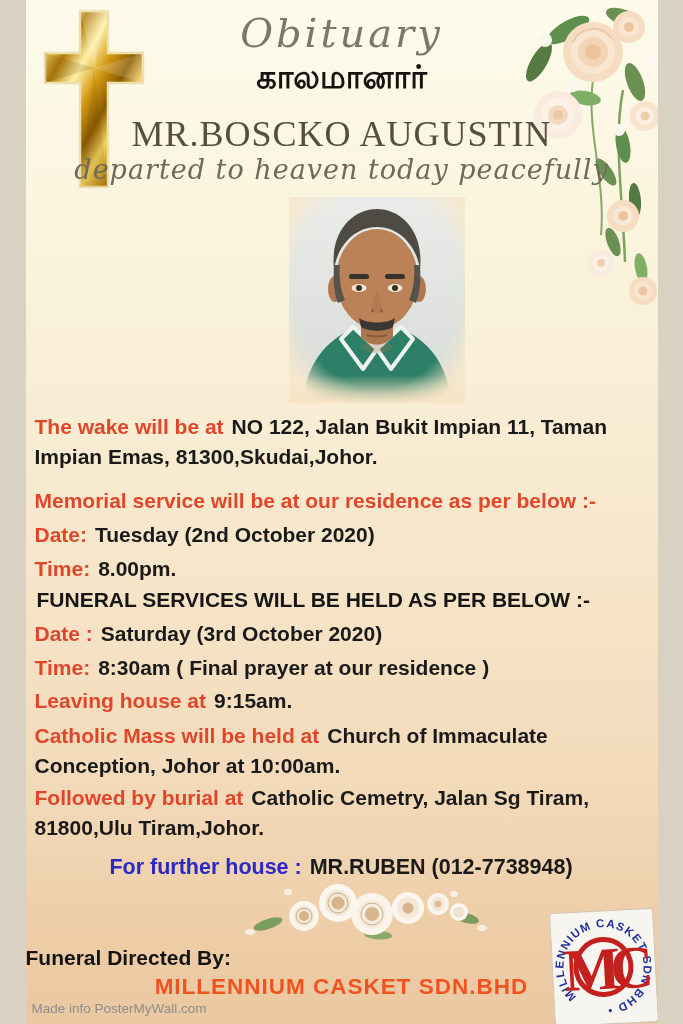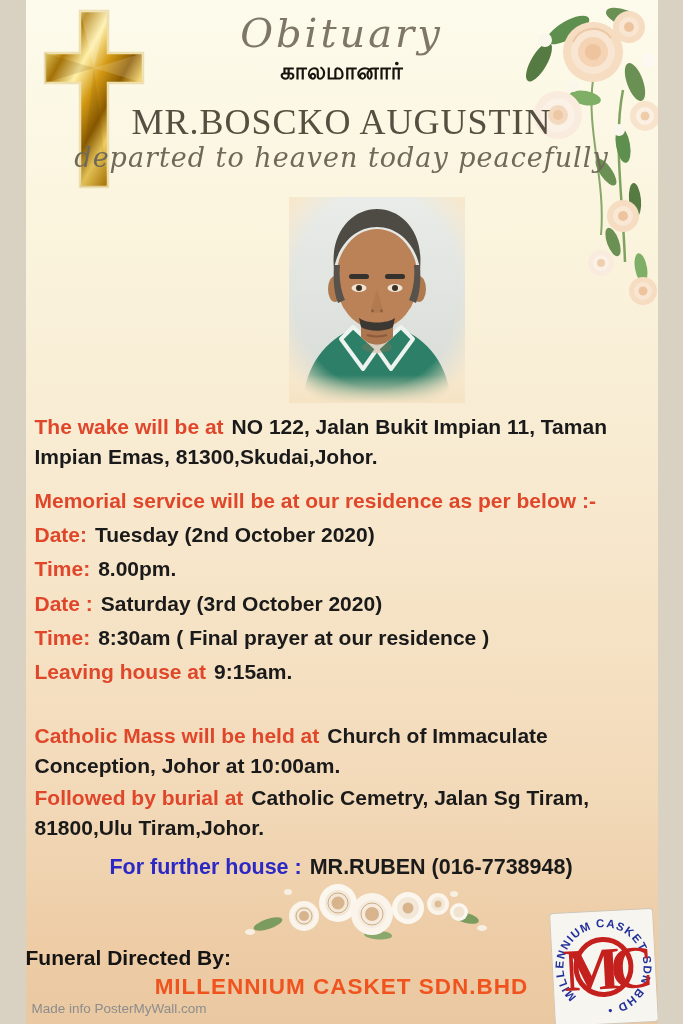--- a/index.html
+++ b/index.html
@@ -4,21 +4,21 @@
 <style>
   html,body{margin:0;padding:0;background:#d9d2c2;}
   .poster{
     position:relative;width:632px;height:1024px;overflow:hidden;margin:0 auto;
     background:linear-gradient(180deg,#fdfbec 0%,#fbf5df 20%,#f8ecd3 42%,#f6e3c6 60%,#f2d9b8 78%,#edccA6 92%,#eac8a1 100%);
     font-family:"Liberation Sans",sans-serif;color:#1a1a1a;
   }
   
   .header{position:absolute;top:10px;left:0;right:0;text-align:center;}
   .title-script{font-family:"DejaVu Serif",serif;font-style:italic;font-size:40px;letter-spacing:3px;color:#7e7768;line-height:1.15;}
-  .title-tamil{font-family:"DejaVu Sans","Liberation Sans",sans-serif;font-size:23px;font-weight:bold;color:#17130e;margin-top:2px;}
+  .title-tamil{font-family:"DejaVu Sans","Liberation Sans",sans-serif;font-size:32px;font-weight:bold;color:#17130e;margin-top:2px;}
   .deceased-name{font-family:"Liberation Serif",serif;font-size:36px;color:#554f41;letter-spacing:1px;margin-top:13px;}
   .subtitle{font-family:"DejaVu Serif",serif;font-style:italic;font-size:27px;color:#6f6958;margin-top:-1px;letter-spacing:1px;}
   
   .cross{position:absolute;top:8px;left:8px;}
   .corner-flowers{position:absolute;top:0;right:0;}
   .photo{position:absolute;top:197px;left:263px;width:176px;height:206px;}
   
   .sec{position:absolute;left:9px;right:10px;font-size:21px;font-weight:bold;line-height:1.42;}
   .lbl{color:#e0462a;}
   .blue{color:#2b28c6;}
@@ -180,35 +180,36 @@
     <span class="lbl">The wake will be  at</span><span class="val">NO 122, Jalan Bukit Impian 11, Taman Impian Emas, 81300,Skudai,Johor.</span>
   </div>
 
   <div class="sec sec-memorial">
     <div class="lbl">Memorial service will be at our residence as per below :-</div>
     <div class="row"><span class="lbl">Date:</span><span class="val">Tuesday  (2nd October 2020)</span></div>
     <div class="row"><span class="lbl">Time:</span><span class="val">8.00pm.</span></div>
   </div>
 
   <div class="sec sec-funeral">
+    <div class="heading">FUNERAL SERVICES WILL BE HELD AS PER BELOW :-</div>
     <div class="row"><span class="lbl">Date :</span><span class="val">Saturday (3rd October 2020)</span></div>
     <div class="row"><span class="lbl">Time:</span><span class="val">8:30am ( Final prayer at our residence )</span></div>
     <div class="row"><span class="lbl">Leaving house at</span><span class="val">9:15am.</span></div>
   </div>
 
   <div class="sec sec-mass">
     <span class="lbl">Catholic Mass will be held at</span><span class="val">Church of Immaculate Conception, Johor at 10:00am.</span>
   </div>
 
   <div class="sec sec-burial">
     <span class="lbl">Followed by burial at</span><span class="val">Catholic Cemetry, Jalan Sg Tiram, 81800,Ulu Tiram,Johor.</span>
   </div>
 
   <div class="sec sec-contact">
-    <span class="blue">For further house :</span><span class="val">MR.RUBEN (016-7738948)</span>
+    <span class="blue">For further house :</span><span class="val">MR.RUBEN (012-7738948)</span>
   </div>
 
   <svg class="bottom-roses" width="280" height="70" viewBox="0 0 280 70">
     <ellipse cx="42" cy="48" rx="15" ry="5" fill="#7c9b5f" transform="rotate(-18 42 48)"></ellipse>
     <ellipse cx="240" cy="42" rx="13" ry="5" fill="#7c9b5f" transform="rotate(14 240 42)"></ellipse>
     <ellipse cx="152" cy="59" rx="14" ry="4.5" fill="#8aa86b" transform="rotate(4 152 59)"></ellipse>
     <ellipse cx="24" cy="56" rx="5" ry="3" fill="#f7efe2"></ellipse>
       <ellipse cx="256" cy="52" rx="5" ry="3" fill="#f7efe2"></ellipse>
     <ellipse cx="228" cy="18" rx="4" ry="3" fill="#f7efe2"></ellipse>
       <ellipse cx="62" cy="16" rx="4" ry="3" fill="#f7efe2"></ellipse>

